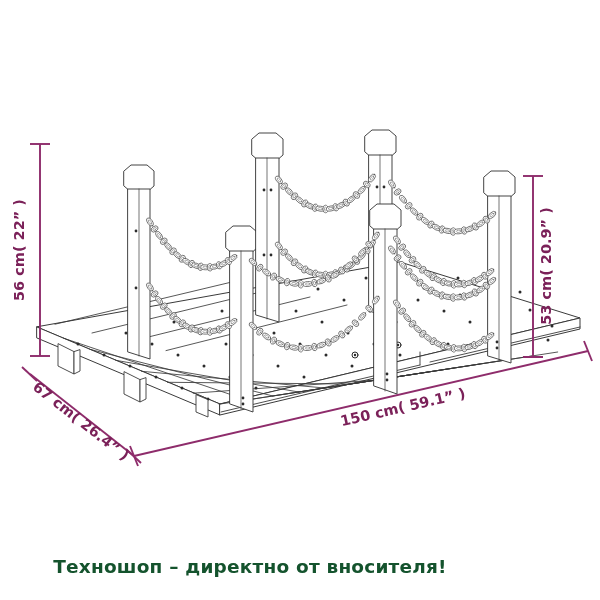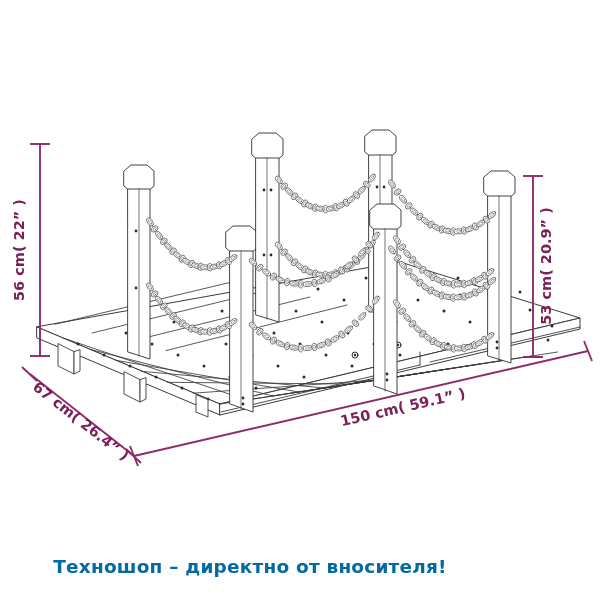--- a/index.html
+++ b/index.html
@@ -29,21 +29,21 @@
     display: block;
   }
   .wm {
     position: absolute;
     left: 0;
     top: 556px;
     width: 500px;
     text-align: center;
     font-size: 18.5px;
     font-weight: bold;
-    color: #0369a1;
+    color: #14532d;
     letter-spacing: 0.2px;
     user-select: none;
     white-space: nowrap;
   }
 </style>
 </head>
 <body>
 
 <div id="stage">
 

